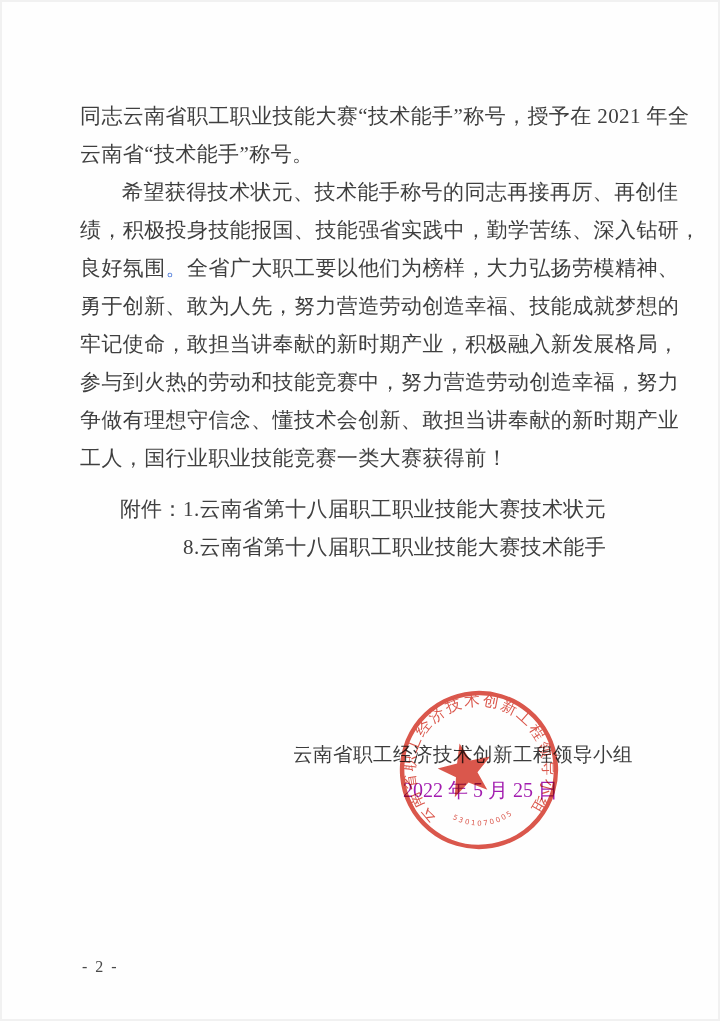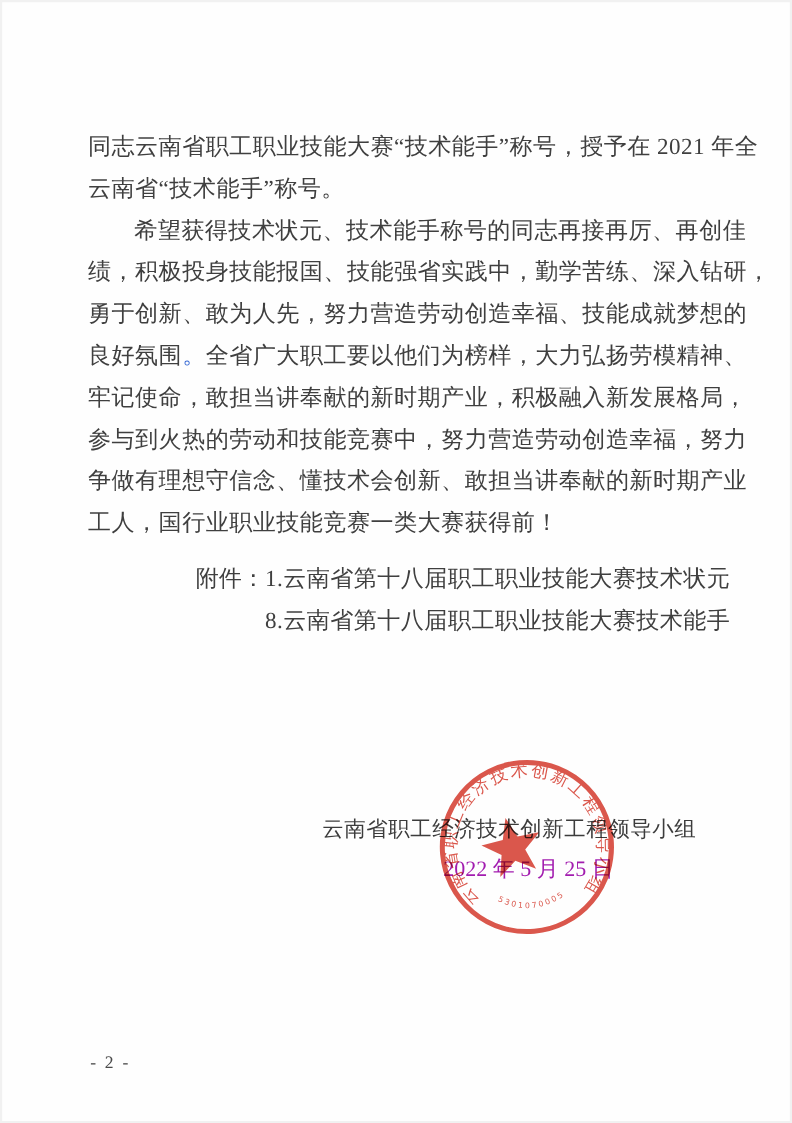--- a/index.html
+++ b/index.html
@@ -13,39 +13,38 @@
     height: 1021px;
     background: #fefefe;
     box-shadow: inset 0 0 0 2px rgba(0,0,0,0.05);
     overflow: hidden;
     font-family: "Liberation Serif", "DejaVu Serif", serif;
     color: #3f3f3f;
   }
   .doc {
     position: absolute;
     left: 80px;
-    top: 114px;
+    top: 97px;
     width: 584px;
   }
   .line {
     height: 38px;
     line-height: 38px;
     font-size: 21px;
     letter-spacing: 0.4px;
     white-space: nowrap;
     color: #3f3f3f;
   }
   .indent { text-indent: 42px; }
   .blue-dot { color: #3e6fd6; }
   .attachments {
     margin-top: 13px;
     display: flex;
     align-items: flex-start;
     padding-left: 40px;
-    justify-content: flex-end;
   }
   .att-label {
     font-size: 21px;
     line-height: 38px;
     white-space: nowrap;
     flex: 0 0 auto;
   }
   .att-items { flex: 0 0 auto; }
   .signature-line {
     position: absolute;
@@ -93,22 +92,22 @@
   <main class="doc">
 
     <section>
       <div class="line">同志云南省职工职业技能大赛“技术能手”称号，授予在 2021 年全</div>
       <div class="line">云南省“技术能手”称号。</div>
     </section>
 
     <section>
       <div class="line indent">希望获得技术状元、技术能手称号的同志再接再厉、再创佳</div>
       <div class="line">绩，积极投身技能报国、技能强省实践中，勤学苦练、深入钻研，</div>
+      <div class="line"><span>良好氛围</span><span class="blue-dot">。</span><span>全省广大职工要以他们为榜样，大力弘扬劳模精神、</span></div>
       <div class="line">勇于创新、敢为人先，努力营造劳动创造幸福、技能成就梦想的</div>
-      <div class="line"><span>良好氛围</span><span class="blue-dot">。</span><span>全省广大职工要以他们为榜样，大力弘扬劳模精神、</span></div>
       <div class="line">牢记使命，敢担当讲奉献的新时期产业，积极融入新发展格局，</div>
       <div class="line">参与到火热的劳动和技能竞赛中，努力营造劳动创造幸福，努力</div>
       <div class="line">争做有理想守信念、懂技术会创新、敢担当讲奉献的新时期产业</div>
       <div class="line">工人，国行业职业技能竞赛一类大赛获得前！</div>
     </section>
 
     <section class="attachments">
       <span class="att-label">附件：</span>
       <div class="att-items">
         <div class="line">1.云南省第十八届职工职业技能大赛技术状元</div>

